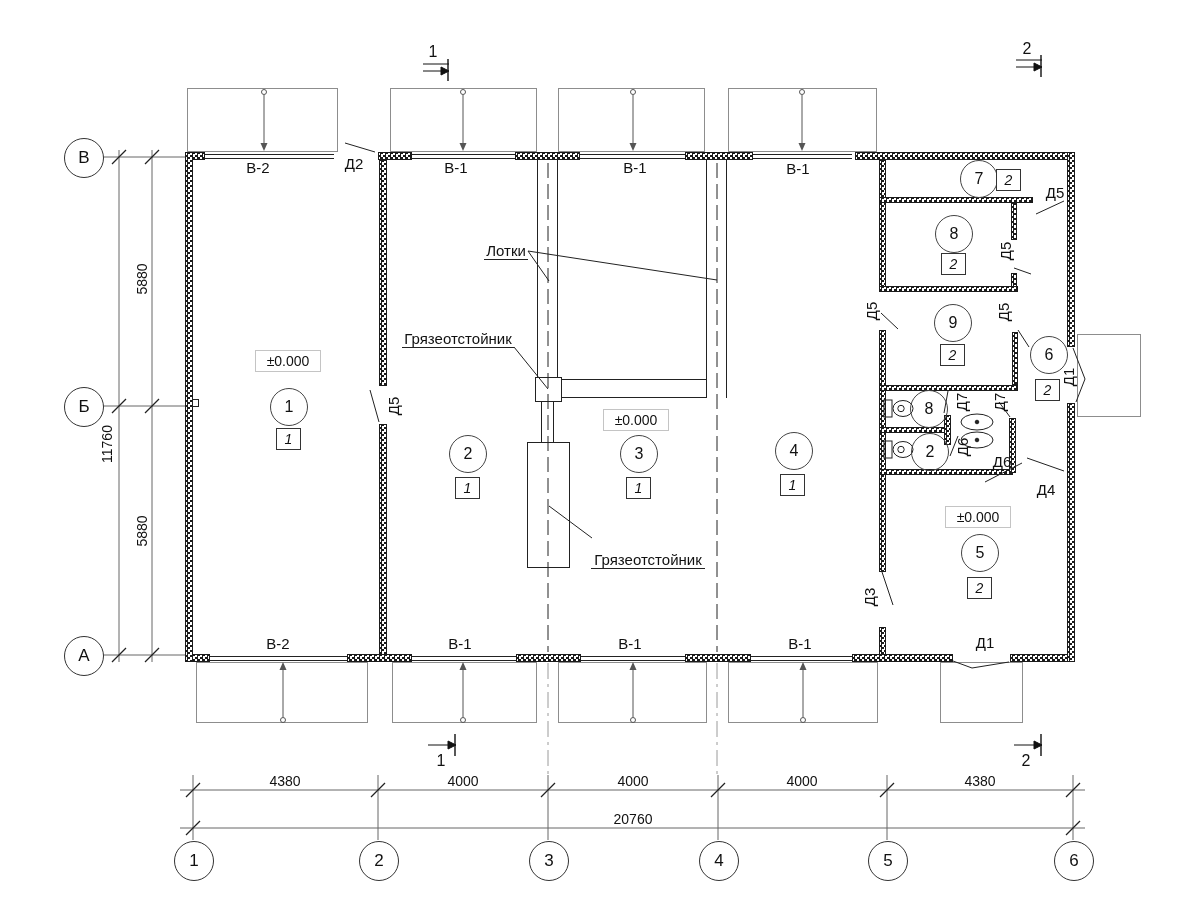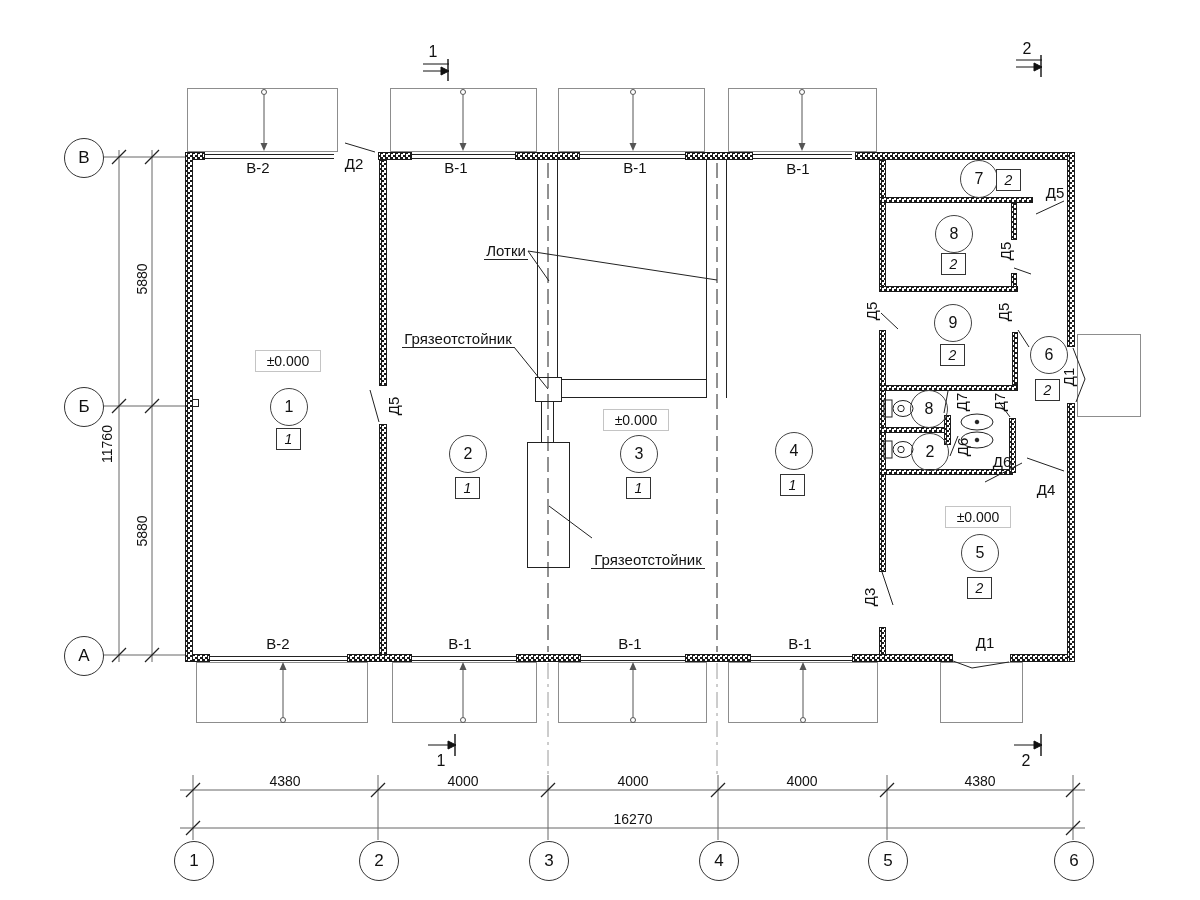--- a/index.html
+++ b/index.html
@@ -254,21 +254,21 @@
   <div class="circle axc" style="left:529px;top:841px">3</div>
   <div class="circle axc" style="left:699px;top:841px">4</div>
   <div class="circle axc" style="left:868px;top:841px">5</div>
   <div class="circle axc" style="left:1054px;top:841px">6</div>
 
   <div class="dimt" style="left:255px;top:773px">4380</div>
   <div class="dimt" style="left:433px;top:773px">4000</div>
   <div class="dimt" style="left:603px;top:773px">4000</div>
   <div class="dimt" style="left:772px;top:773px">4000</div>
   <div class="dimt" style="left:950px;top:773px">4380</div>
-  <div class="dimt" style="left:598px;top:811px;width:70px">16270</div>
+  <div class="dimt" style="left:598px;top:811px;width:70px">20760</div>
   <div class="dimt rot" style="left:112px;top:271px;width:60px">5880</div>
   <div class="dimt rot" style="left:112px;top:523px;width:60px">5880</div>
   <div class="dimt rot" style="left:77px;top:436px;width:60px">11760</div>
 
   <div class="lbl" style="left:236px;top:158px">В-2</div>
   <div class="lbl" style="left:434px;top:158px">В-1</div>
   <div class="lbl" style="left:613px;top:158px">В-1</div>
   <div class="lbl" style="left:776px;top:159px">В-1</div>
   <div class="lbl" style="left:256px;top:634px">В-2</div>
   <div class="lbl" style="left:438px;top:634px">В-1</div>

